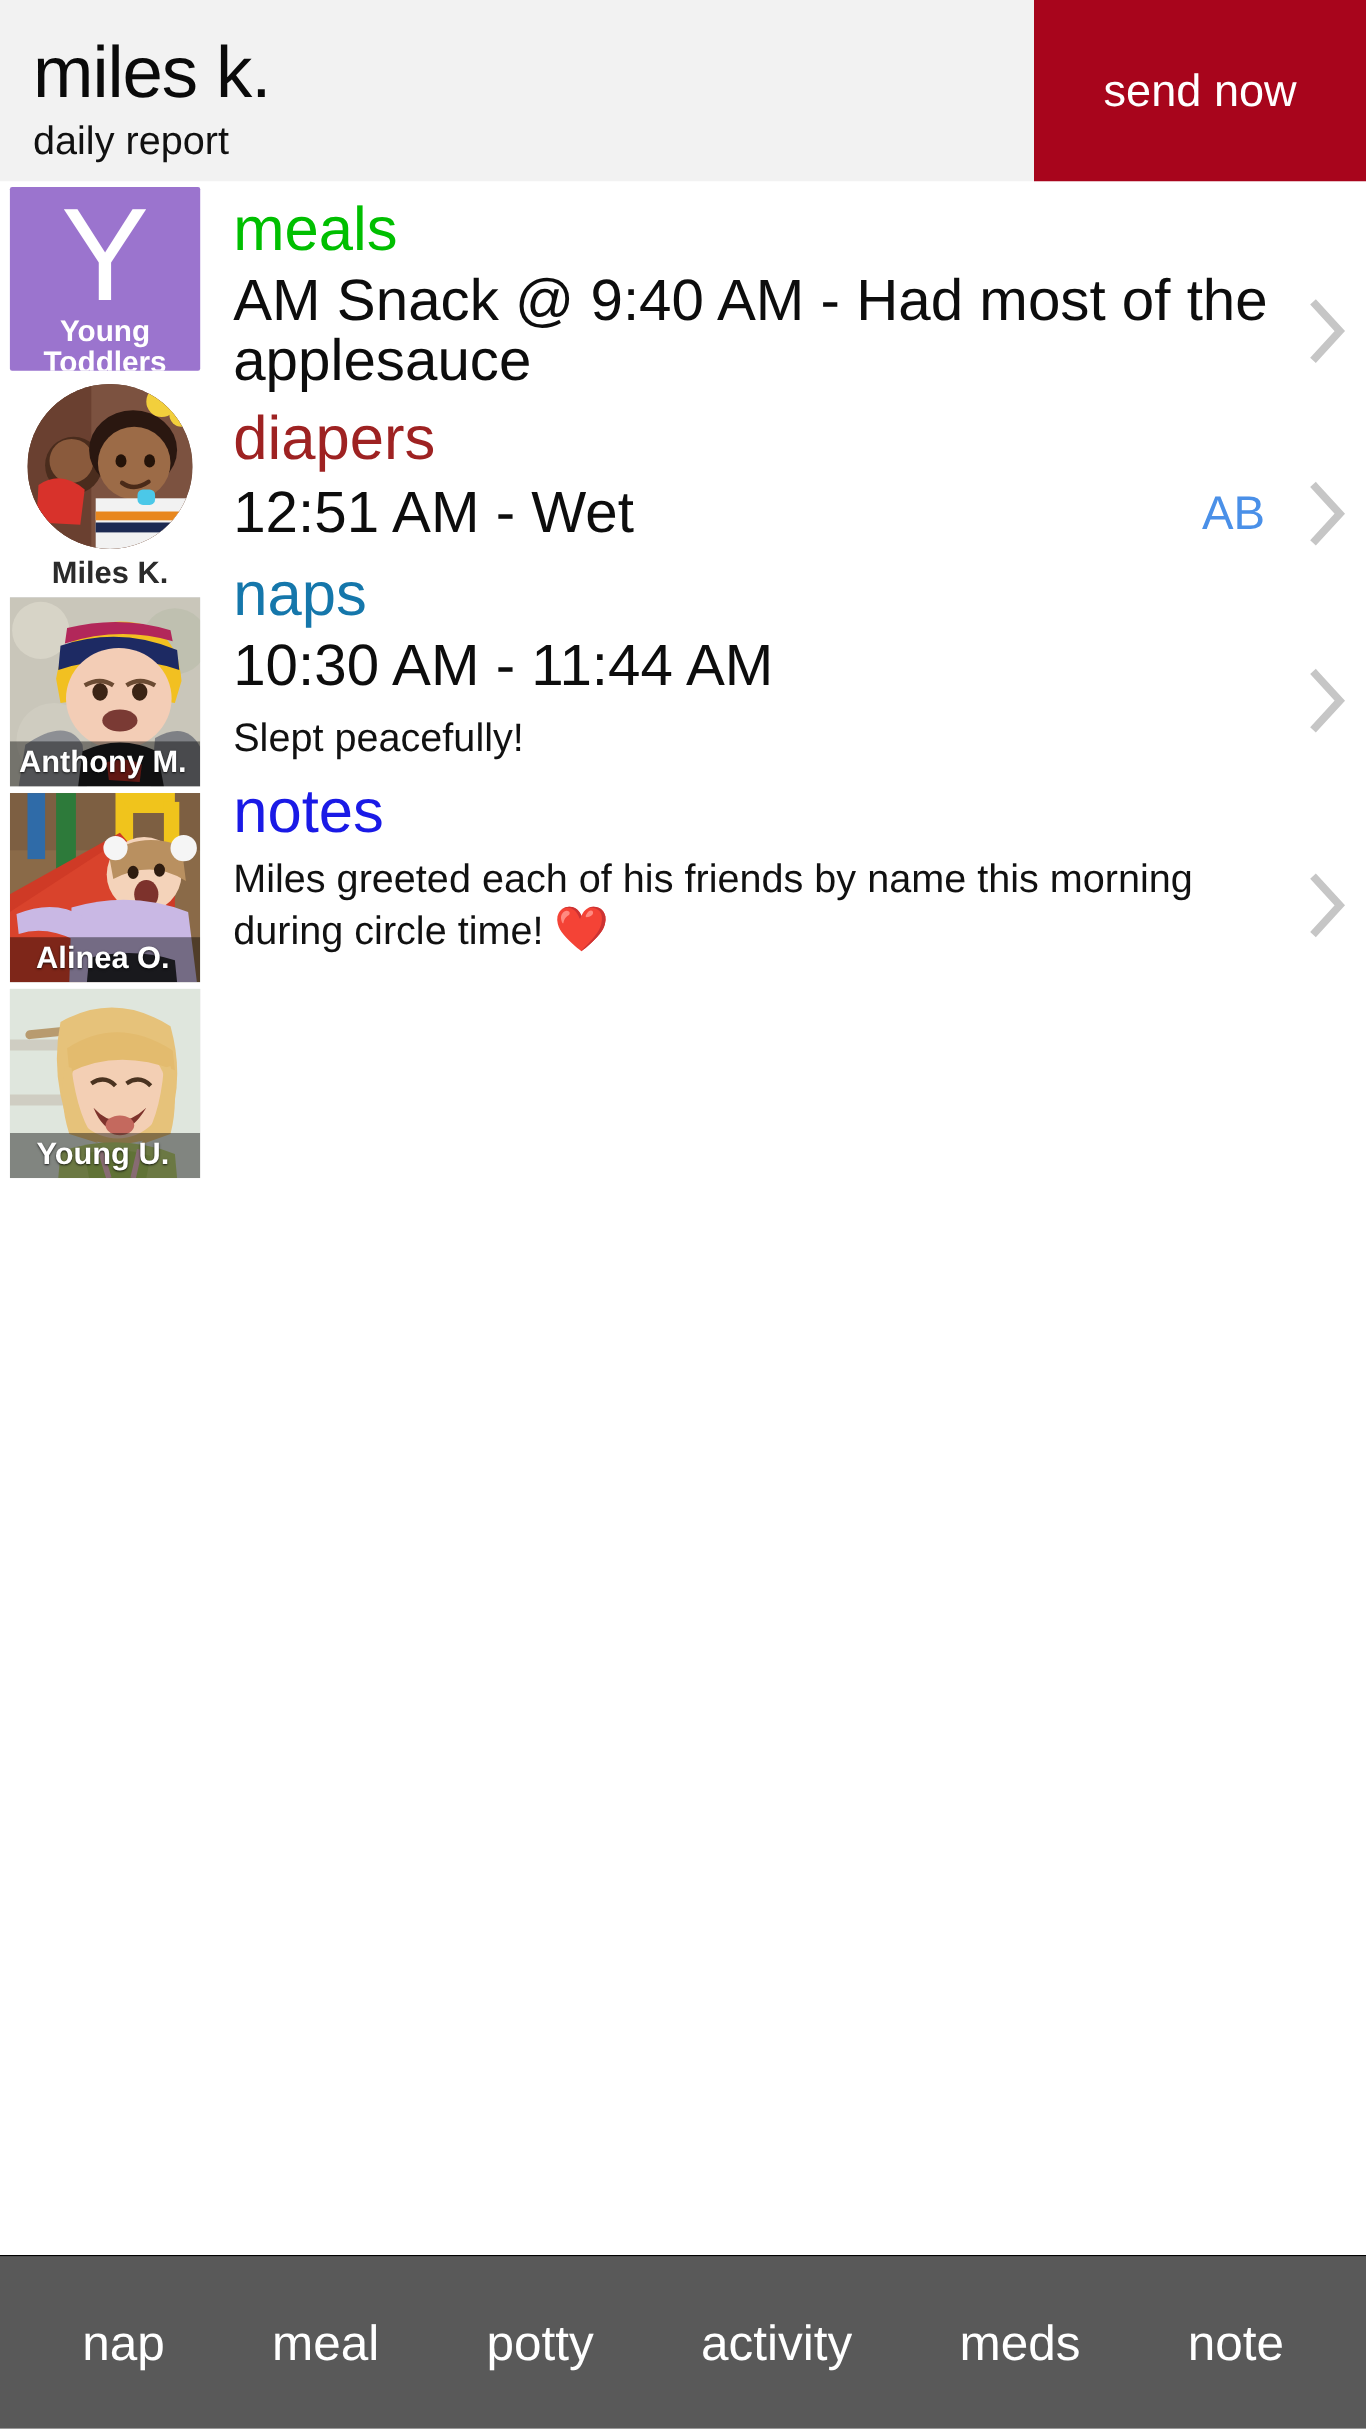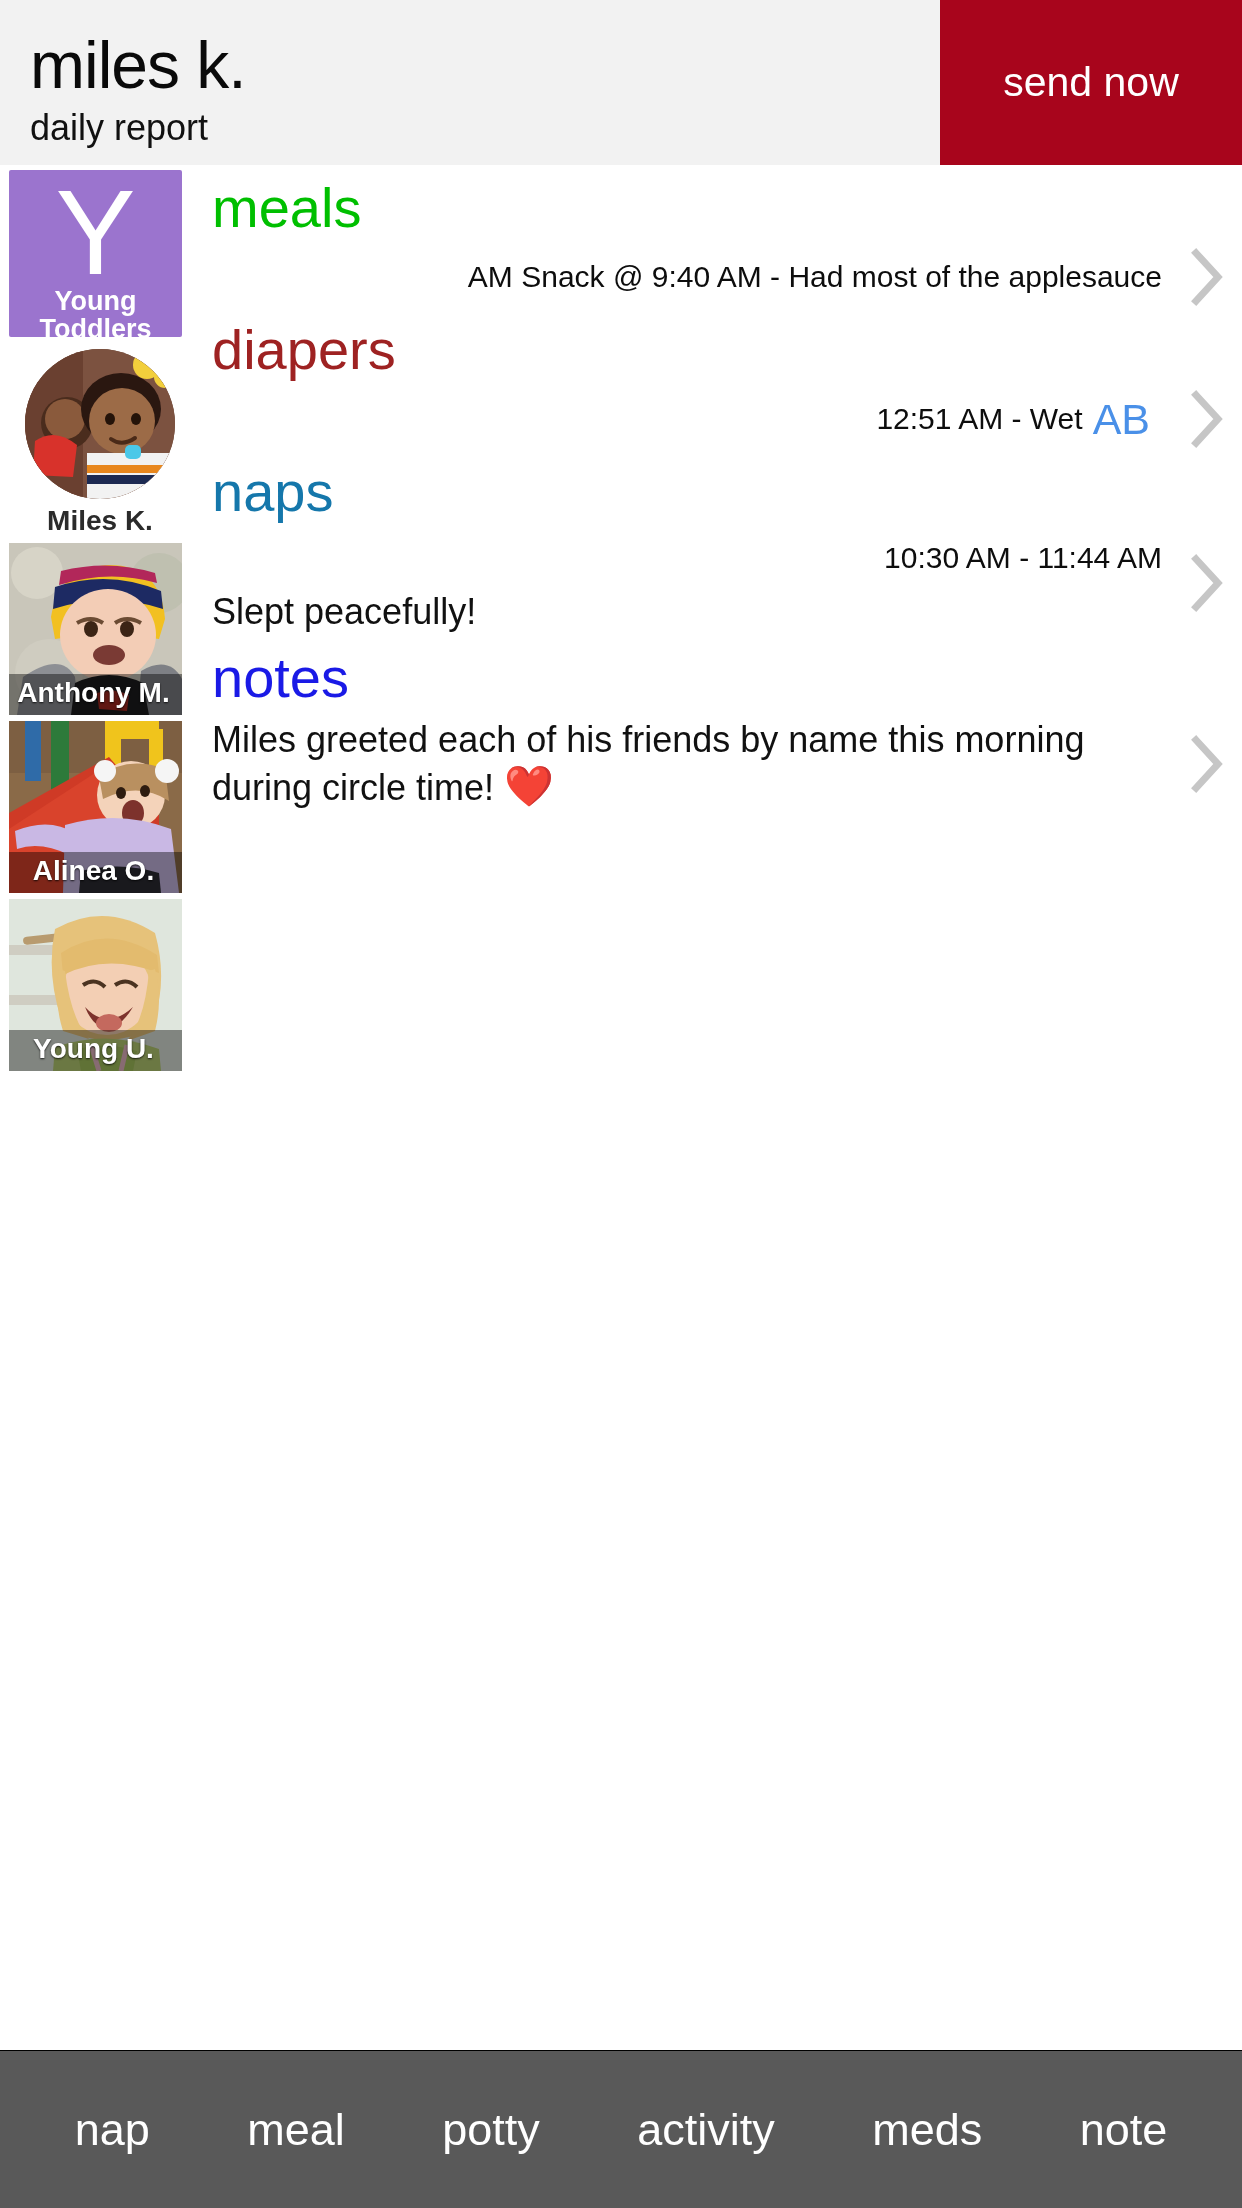--- a/index.html
+++ b/index.html
@@ -96,25 +96,25 @@
   .sec-diapers { color:#9e2222; }
   .sec-naps    { color:#1577ab; }
   .sec-notes   { color:#1a1ae6; }
 
   .row {
     position:relative; display:flex; align-items:center;
     padding:0 0 0 12px; min-height:60px;
   }
   .row-body { flex:1; padding-right:10px; }
   .row-primary {
-    font-size:30px; line-height:54px; color:#0d0d0d; font-weight:400;text-align:right;
+    font-size:53px; line-height:54px; color:#0d0d0d; font-weight:400;
   }
   .row-secondary {
     font-size:36px; line-height:46px; color:#111; font-weight:400;
-    margin-top:4px;
+    margin-top:15px;
   }
   .initials {
     color:#4a90e8; font-size:43px; font-weight:400;
     padding-right:22px; white-space:nowrap;
   }
   .chevron {
     width:70px; display:flex; align-items:center; justify-content:center;
     flex:0 0 70px; cursor:pointer;
   }
   .chevron svg { display:block; }

